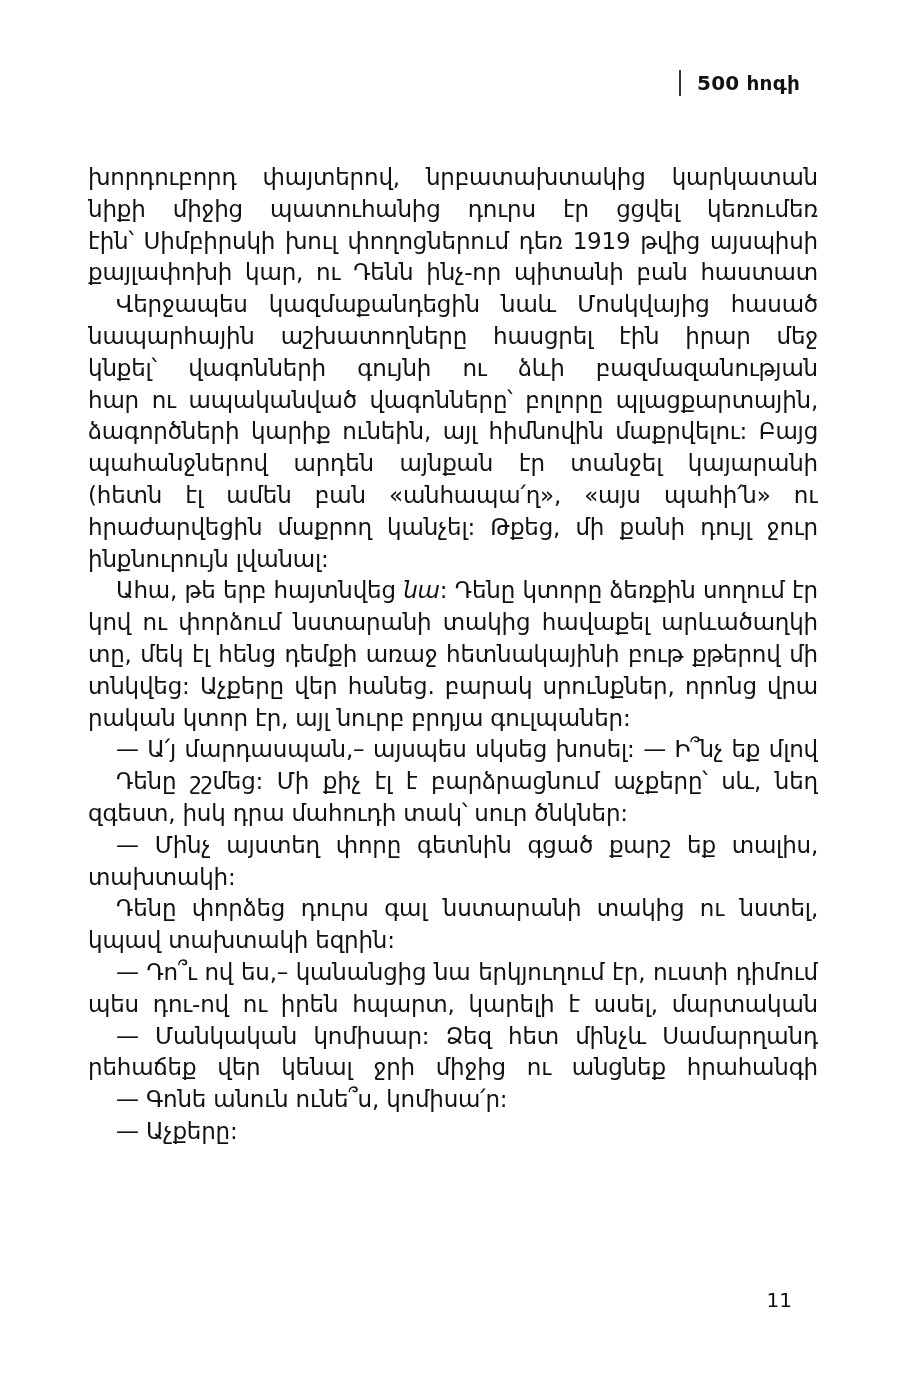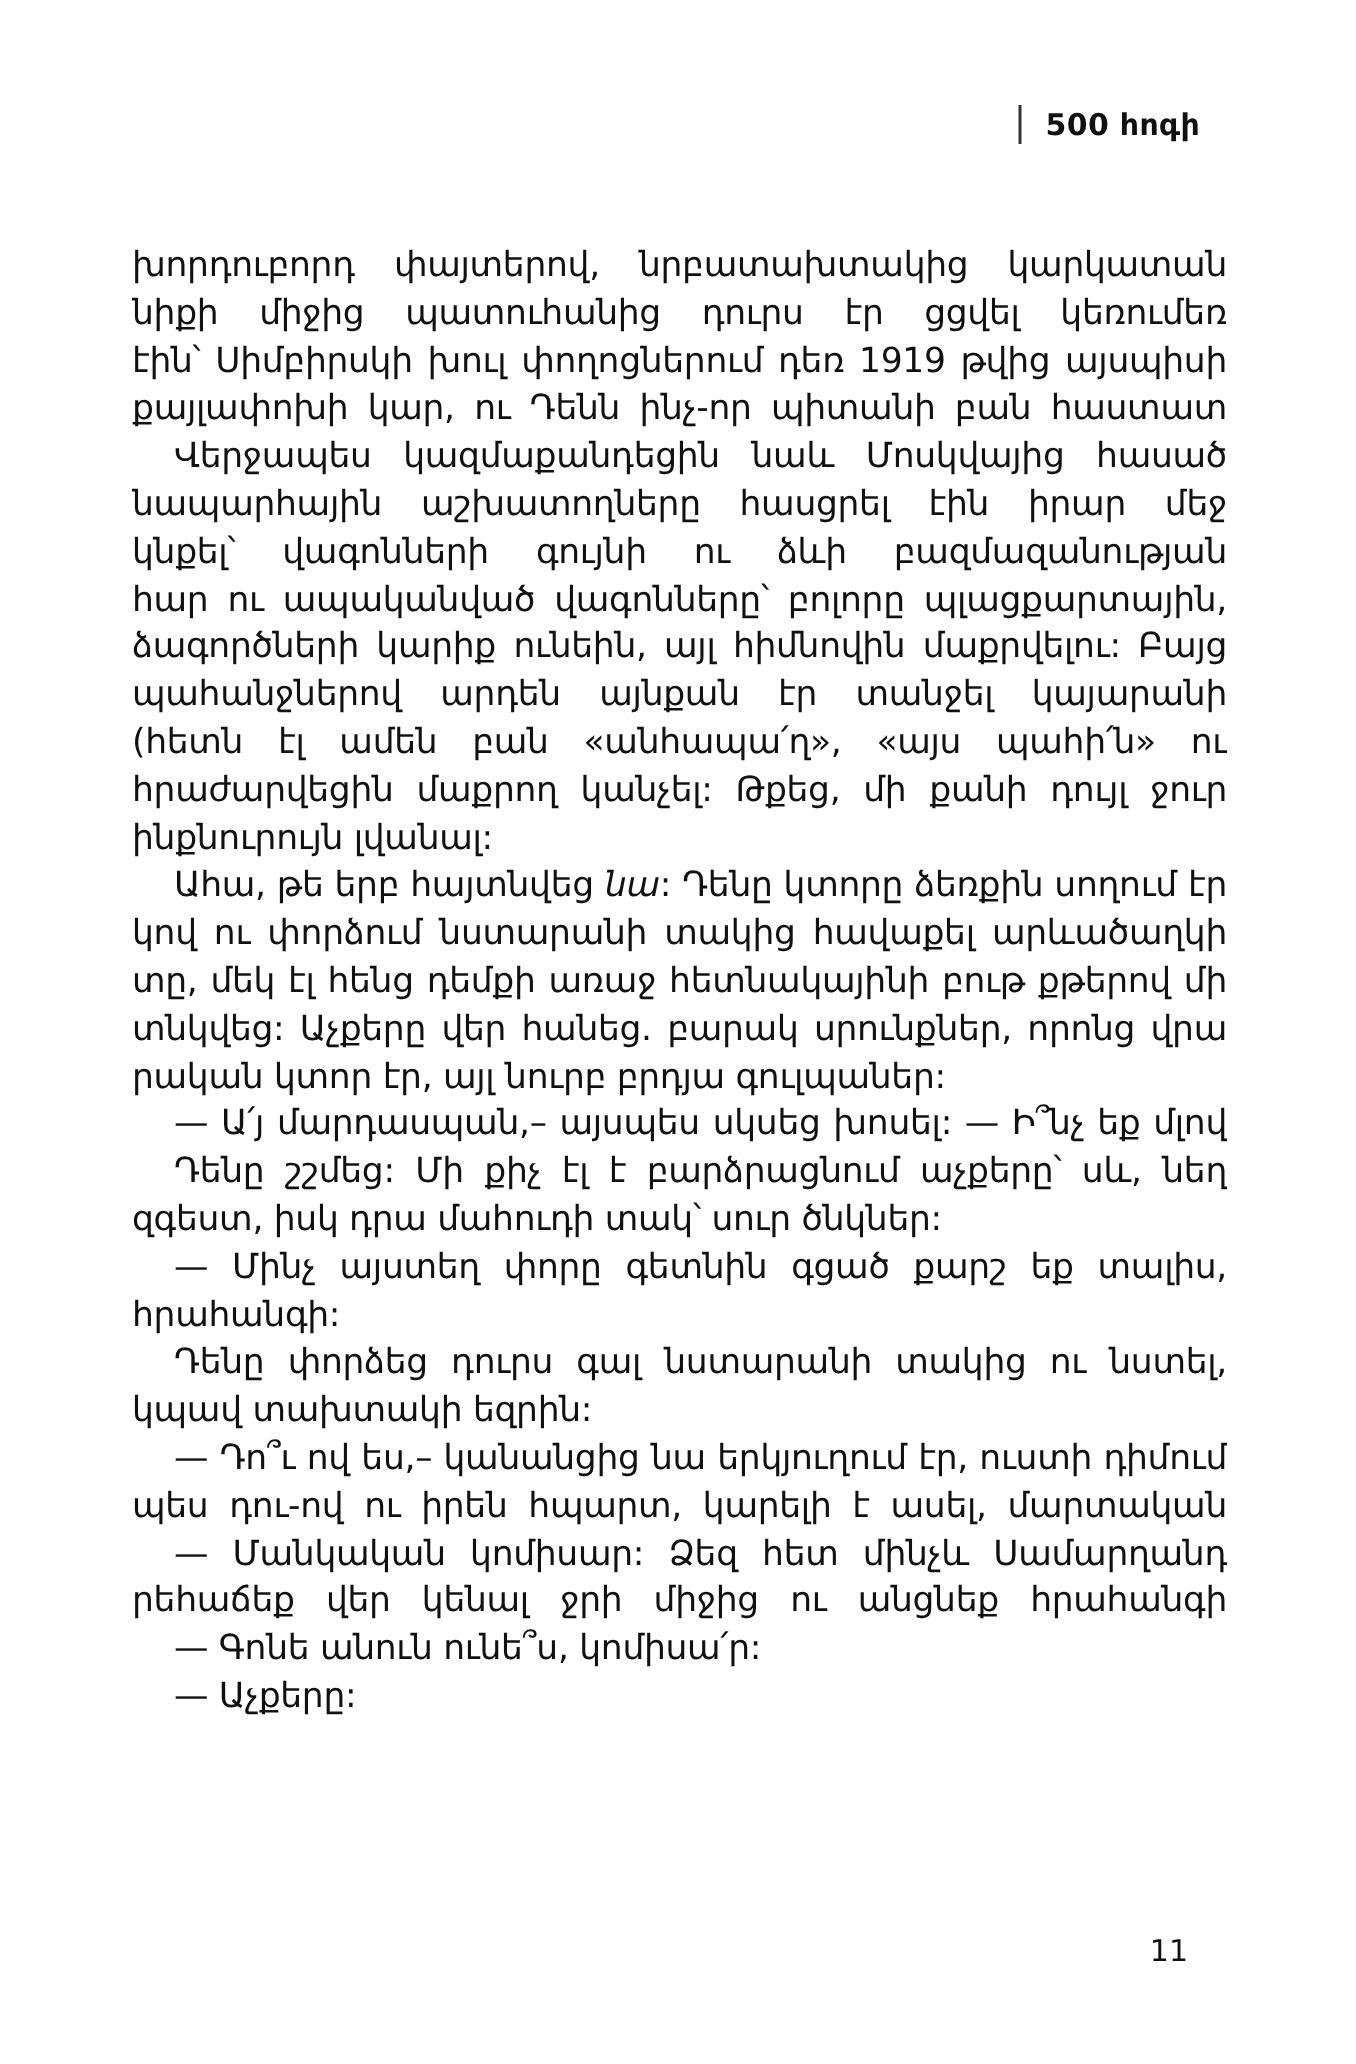--- a/index.html
+++ b/index.html
@@ -91,21 +91,21 @@
       <div class="line last"><span>ինքնուրույն լվանալ:</span></div>
       <div class="line indent"><span>Ահա, թե երբ հայտնվեց </span><span class="italic">նա</span><span>: Դենը կտորը ձեռքին սողում էր թաց հատա-</span></div>
       <div class="line"><span>կով ու փորձում նստարանի տակից հավաքել արևածաղկի կեղևների կույ-</span></div>
       <div class="line"><span>տը, մեկ էլ հենց դեմքի առաջ հետնակայինի բութ քթերով մի զույգ կոշիկ</span></div>
       <div class="line"><span>տնկվեց: Աչքերը վեր հանեց. բարակ սրունքներ, որոնց վրա ոչ թե զինվո-</span></div>
       <div class="line last"><span>րական կտոր էր, այլ նուրբ բրդյա գուլպաներ:</span></div>
       <div class="line indent last"><span>— Ա՛յ մարդասպան,– այսպես սկսեց խոսել: — Ի՞նչ եք մլով տալիս:</span></div>
       <div class="line indent"><span>Դենը շշմեց: Մի քիչ էլ է բարձրացնում աչքերը՝ սև, նեղ կիսաշրջա-</span></div>
       <div class="line last"><span>զգեստ, իսկ դրա մահուդի տակ՝ սուր ծնկներ:</span></div>
       <div class="line indent"><span>— Մինչ այստեղ փորը գետնին գցած քարշ եք տալիս, երեխաներ են</span></div>
-      <div class="line last"><span>հրահանգի:</span></div>
+      <div class="line last"><span>տախտակի:</span></div>
       <div class="line indent"><span>Դենը փորձեց դուրս գալ նստարանի տակից ու նստել, բայց ծոծրակը</span></div>
       <div class="line last"><span>կպավ տախտակի եզրին:</span></div>
       <div class="line indent"><span>— Դո՞ւ ով ես,– կանանցից նա երկյուղում էր, ուստի դիմում էր բացառա-</span></div>
       <div class="line last"><span>պես դու-ով ու իրեն հպարտ, կարելի է ասել, մարտական տեսք էր տալիս:</span></div>
       <div class="line indent"><span>— Մանկական կոմիսար: Ձեզ հետ մինչև Սամարղանդ գալու եմ, եթե բա-</span></div>
       <div class="line last"><span>րեհաճեք վեր կենալ ջրի միջից ու անցնեք հրահանգի կատարմանը:</span></div>
       <div class="line indent last"><span>— Գոնե անուն ունե՞ս, կոմիսա՛ր:</span></div>
       <div class="line indent last"><span>— Աչքերը:</span></div>
     </div>
 

